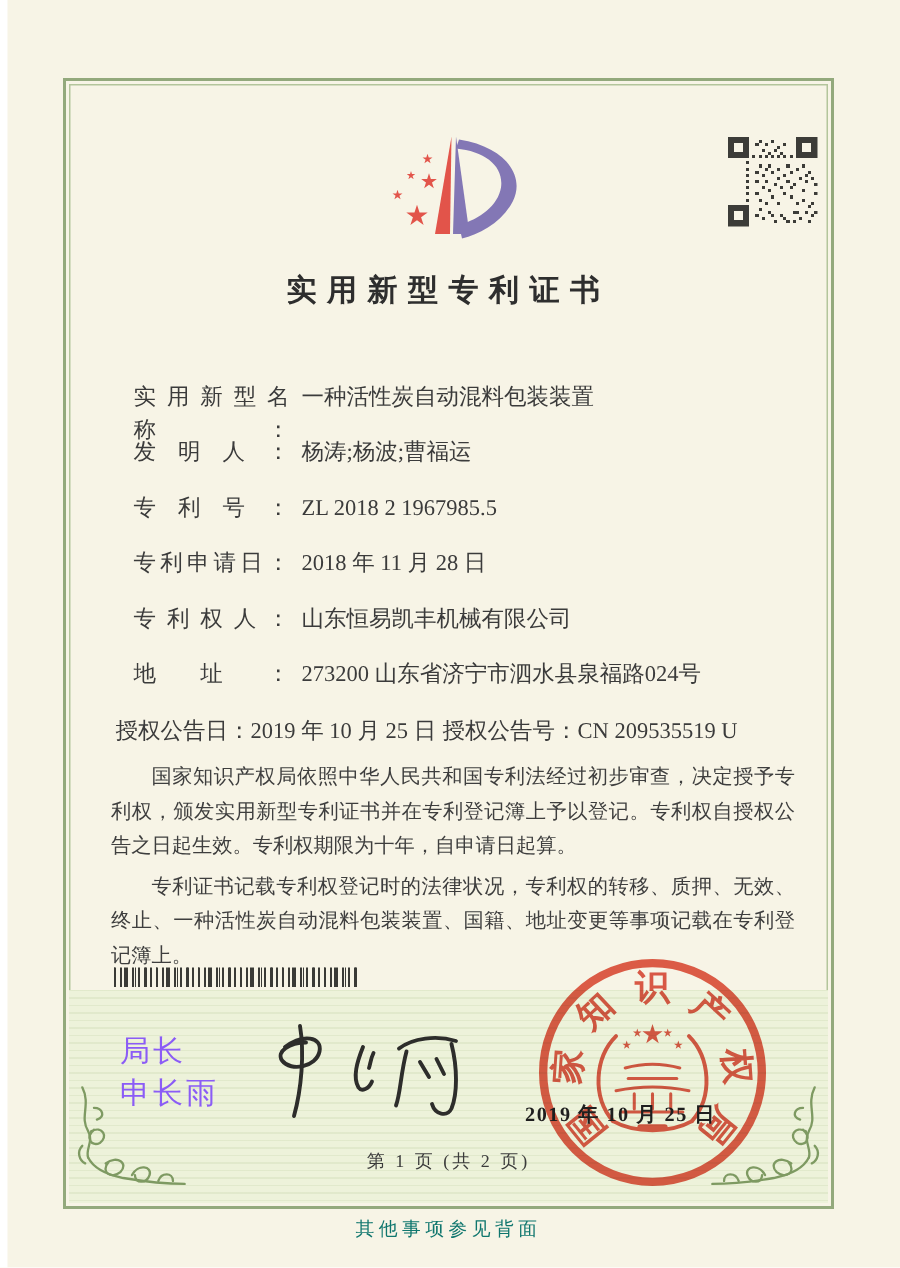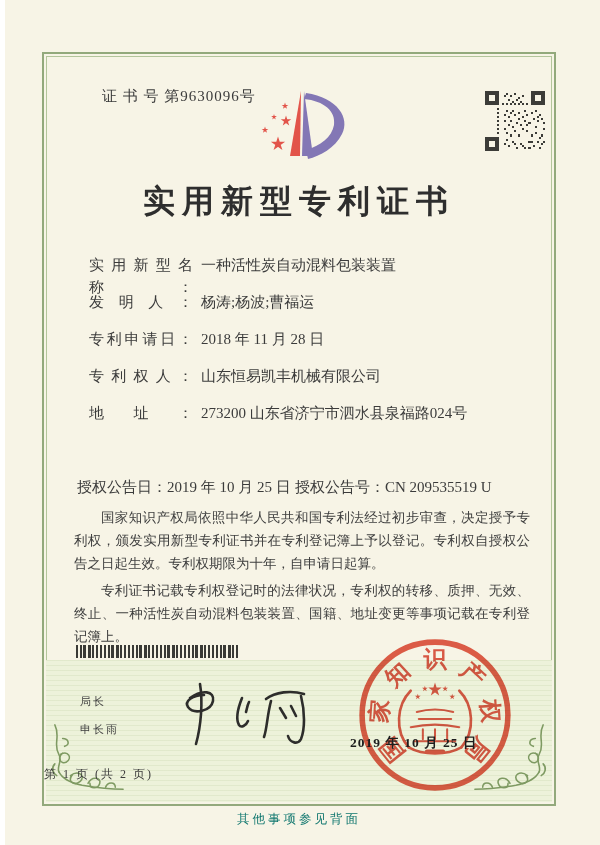--- a/index.html
+++ b/index.html
@@ -9,63 +9,62 @@
   .frame{position:absolute;left:37px;top:52px;width:514px;height:754px;
          border:2px solid #93a97c;box-sizing:border-box;}
   .frame::before{content:"";position:absolute;inset:2px;border:1px solid #b3c59b;pointer-events:none;}
   .band{position:absolute;left:2px;right:2px;bottom:2px;height:142px;
         background-color:#edf2da;
         background-image:repeating-linear-gradient(180deg,rgba(139,168,100,.12) 0 1px,transparent 1px 5px);}
   .cert-no{position:absolute;left:58px;top:33px;font-size:15px;color:#3b3b3b;letter-spacing:1px;}
   .logo{position:absolute;left:206px;top:26px;}
   .qr{position:absolute;left:441px;top:37px;}
   .title{position:absolute;left:0;right:0;top:126px;text-align:center;
-         font-size:32px;font-weight:bold;letter-spacing:7px;color:#2e2e2e;}
+         font-size:20px;font-weight:bold;letter-spacing:7px;color:#2e2e2e;}
   .fields{position:absolute;left:33px;top:200px;font-size:15px;color:#3b3b3b;margin-left:12px;}
   .f-row{height:37px;line-height:22px;}
   .lbl{display:inline-block;width:104px;text-align:justify;text-align-last:justify;vertical-align:top;}
   .val{margin-left:8px;}
   .grant{position:absolute;left:33px;top:424px;font-size:15px;color:#3b3b3b;width:470px;}
   .g2{position:absolute;left:218px;top:0;}
   .paras{position:absolute;left:30px;right:24px;top:452px;font-size:13.5px;
          line-height:1.72;color:#3e3e3e;text-align:justify;}
   .paras p{margin:0 0 3px 0;text-indent:2em;}
   .barcode{position:absolute;left:32px;top:591px;width:163px;height:13px;
         background-image:
           repeating-linear-gradient(90deg,#3a3a36 0 1.5px,transparent 1.5px 4px),
           repeating-linear-gradient(90deg,#3a3a36 0 1px,transparent 1px 7px);}
-  .signoff{position:absolute;left:36px;top:633px;font-size:11px;line-height:28px;
-           letter-spacing:2px;color:#404040;z-index:2;}
+  .signoff{position:absolute;left:36px;top:633px;font-size:20px;line-height:28px;
+           letter-spacing:2px;color:#8b5cf6;z-index:2;}
   .signature{position:absolute;left:118px;top:624px;z-index:2;}
   .seal{position:absolute;left:310px;top:580px;z-index:1;opacity:.93;mix-blend-mode:multiply;}
   .seal-date{position:absolute;left:306px;top:680px;font-size:13.5px;font-weight:bold;
              color:#1e1e1e;letter-spacing:1px;z-index:3;}
   .flourish-l{position:absolute;left:5px;bottom:5px;z-index:1;}
   .flourish-r{position:absolute;right:5px;bottom:5px;transform:scaleX(-1);z-index:1;}
-  .page-info{position:absolute;left:0;right:0;top:712px;text-align:left;
+  .page-info{position:absolute;left:0;right:0;top:712px;text-align:center;
              font-size:12px;letter-spacing:2px;color:#3b3b3b;z-index:2;}
   .back-note{position:absolute;left:37px;top:811px;width:514px;text-align:center;
              font-size:12.5px;letter-spacing:3px;color:#0f766e;}
   svg{display:block;}
 </style>
 </head>
 <body>
 
 <svg width="0" height="0" style="position:absolute" aria-hidden="true">
   <defs>
     <path id="star5" d="M0,-1 L0.58779,0.80902 L-0.95106,-0.30902 L0.95106,-0.30902 L-0.58779,0.80902 Z"></path>
   </defs>
 </svg>
 
 <div class="page">
   <div class="frame">
 
     <div class="band"></div>
 
-    <div class="cert-no">证 书 号 第9630096号</div>
 
     <svg class="logo" width="120" height="105" viewBox="0 0 120 105">
       <use href="#star5" transform="translate(35,26) scale(3.5)" fill="#e2544a"></use>
       <use href="#star5" transform="translate(24,37) scale(3)" fill="#e2544a"></use>
       <use href="#star5" transform="translate(36,41) scale(5.5)" fill="#e2544a"></use>
       <use href="#star5" transform="translate(15,50) scale(3.5)" fill="#e2544a"></use>
       <use href="#star5" transform="translate(28,64) scale(7.5)" fill="#e2544a"></use>
       <polygon points="51,11 40,76 50,76" fill="#e2544a"></polygon>
       <polygon points="54,11 52,76 63,76" fill="#8377b5"></polygon>
       <path d="M 56,13 C 88,18 100,38 92,54 C 85,68 70,76 58,79 L 56,70 C 70,66 82,57 84,45 C 86,31 74,21 54,19 Z" fill="#8377b5"></path>
@@ -93,20 +92,23 @@
     </svg>
 
     <div class="title">实用新型专利证书</div>
 
     <div class="fields">
       <div class="f-row">
         <span class="lbl">实用新型名称：</span><span class="val">一种活性炭自动混料包装装置</span>
       </div>
       <div class="f-row">
         <span class="lbl">发明人：</span><span class="val">杨涛;杨波;曹福运</span>
+      </div>
+      <div class="f-row">
+        <span class="lbl">专利号：</span><span class="val">ZL 2018 2 1967985.5</span>
       </div>
       <div class="f-row">
         <span class="lbl">专利申请日：</span><span class="val">2018 年 11 月 28 日</span>
       </div>
       <div class="f-row">
         <span class="lbl">专利权人：</span><span class="val">山东恒易凯丰机械有限公司</span>
       </div>
       <div class="f-row">
         <span class="lbl">地址：</span><span class="val">273200 山东省济宁市泗水县泉福路024号</span>
       </div>

